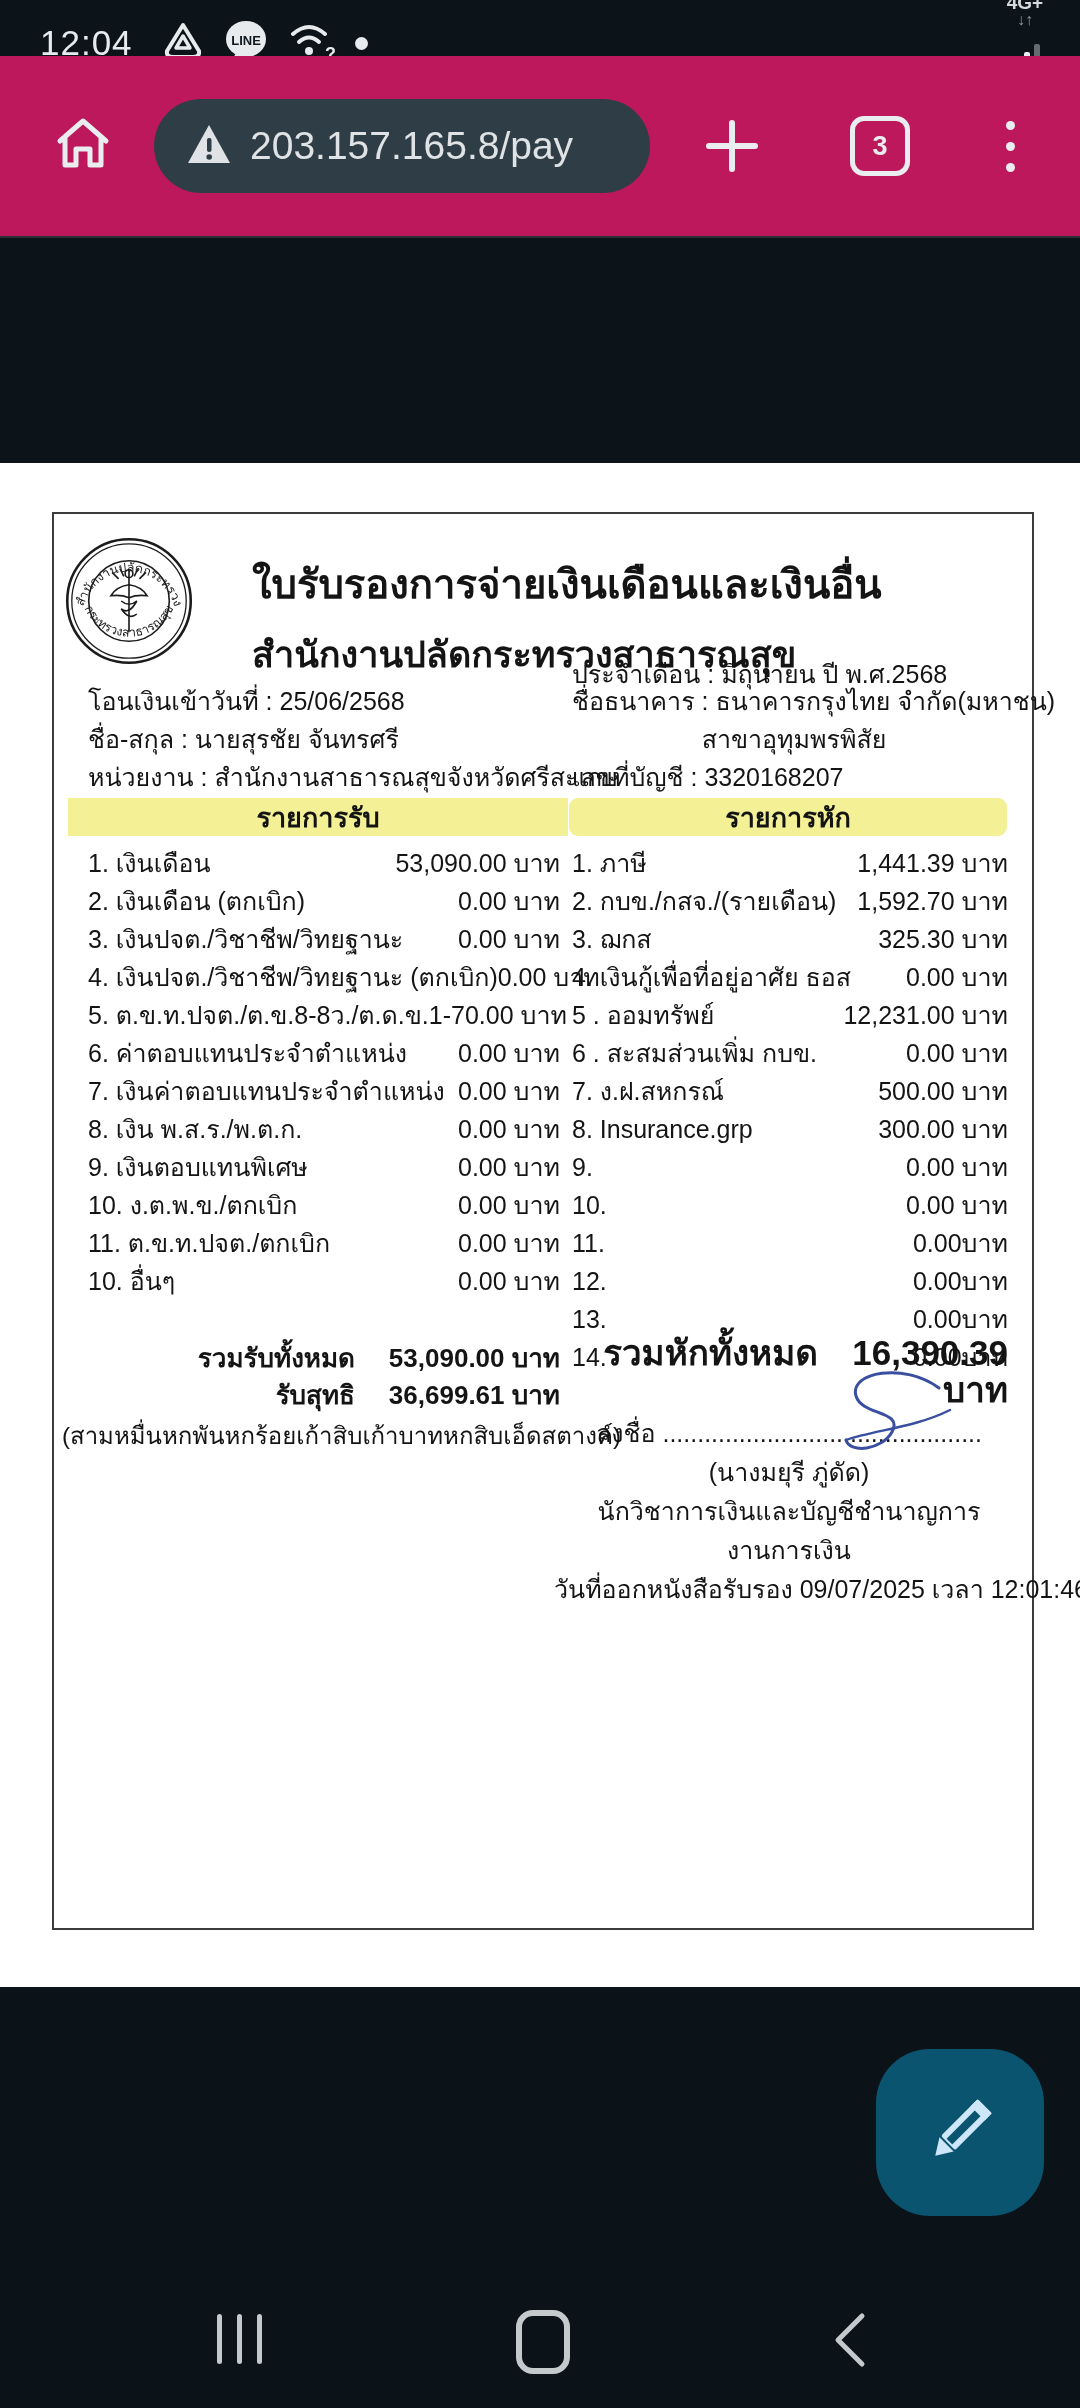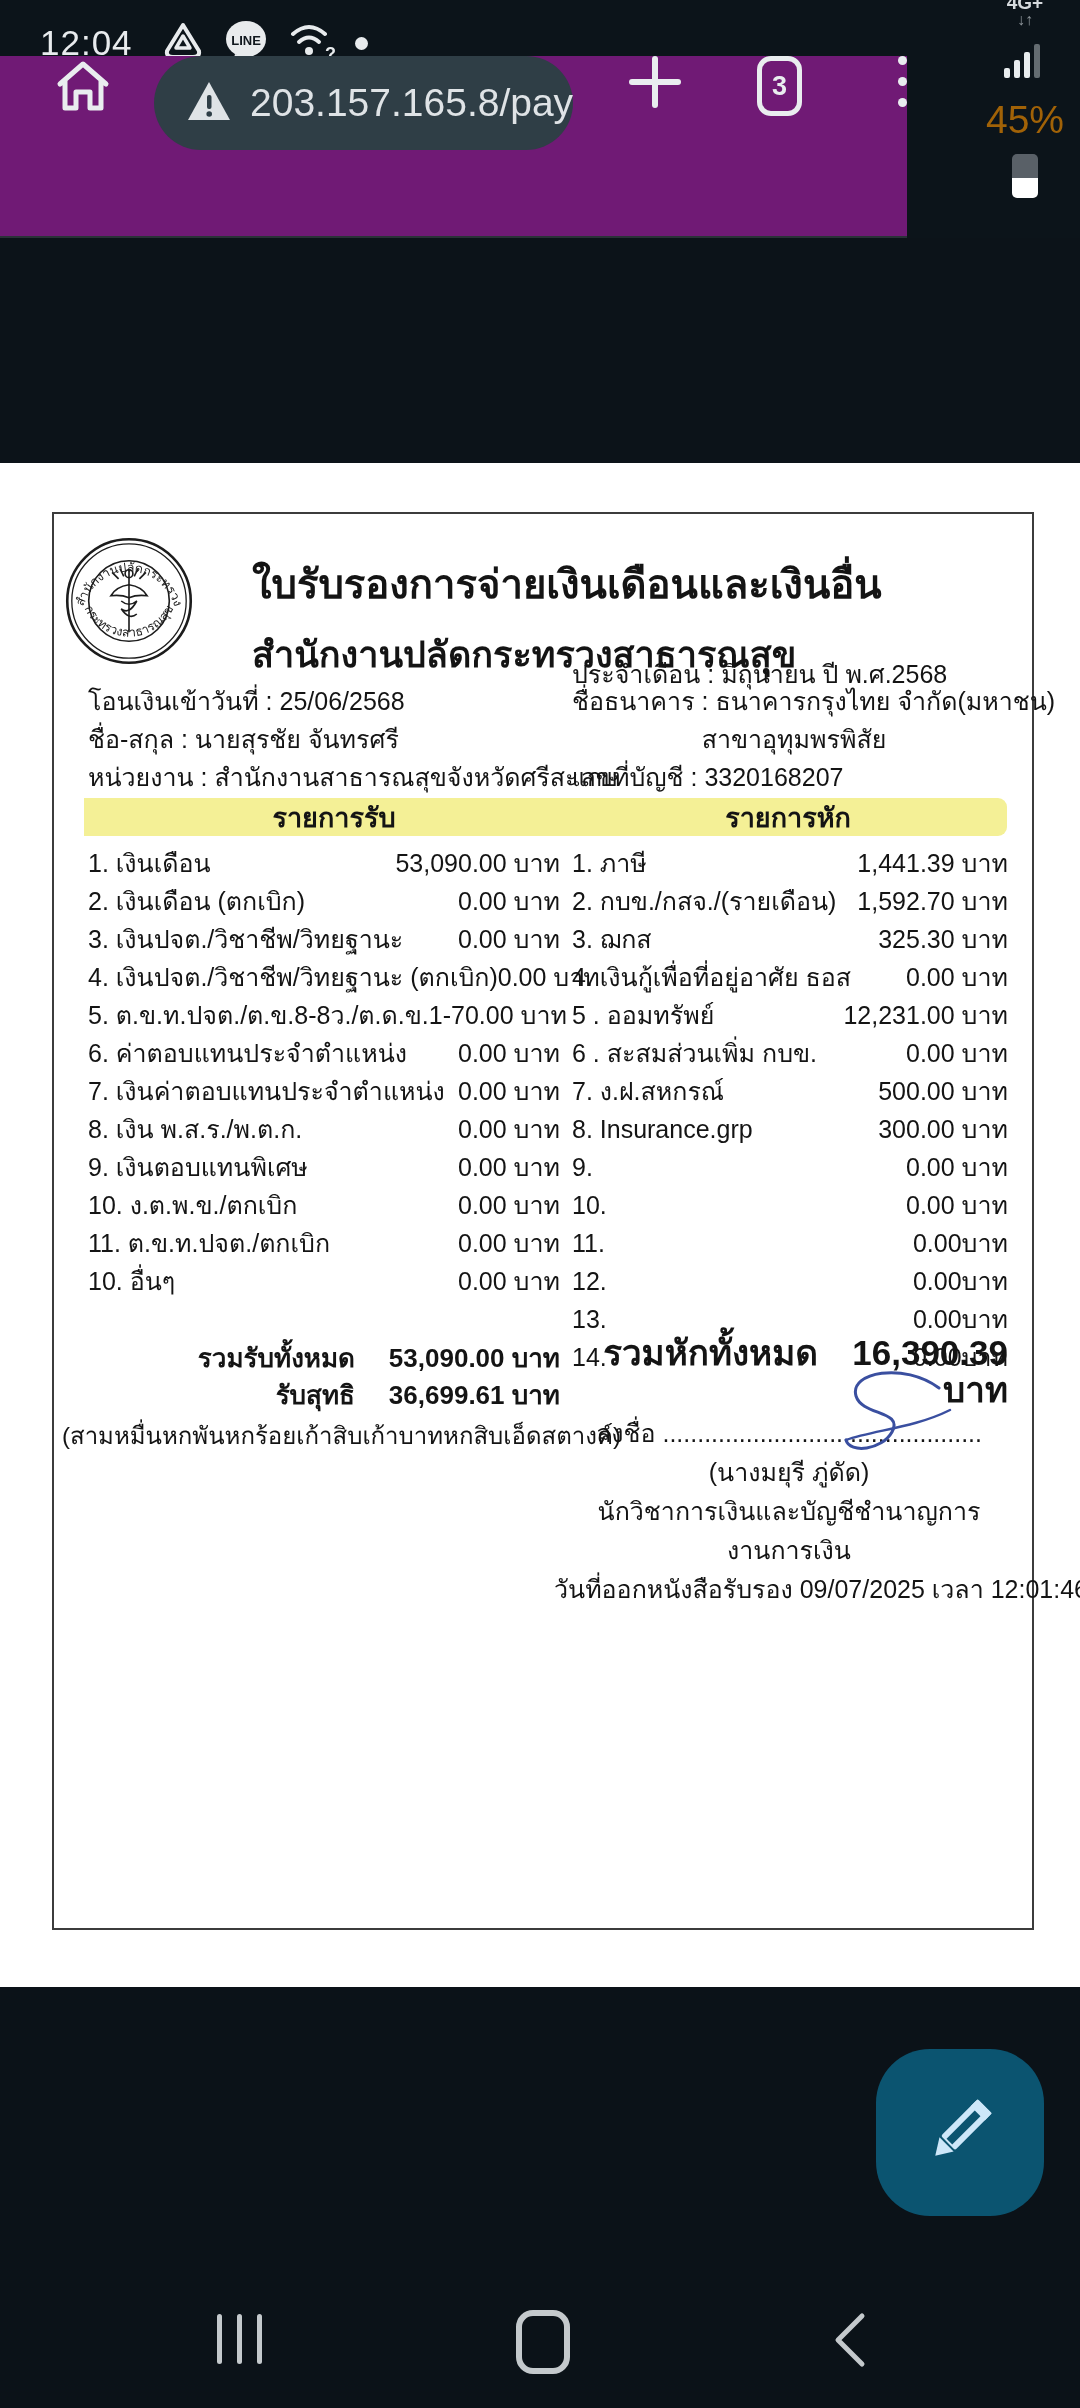--- a/index.html
+++ b/index.html
@@ -12,22 +12,22 @@
   .sb-time{font-size:35px;font-weight:500;margin-left:40px;letter-spacing:1px;}
   .sb-left-icons{display:flex;align-items:center;gap:18px;margin-left:28px;}
   .sb-right{margin-left:auto;display:flex;align-items:center;gap:12px;margin-right:16px;flex-direction:column;}
   .sb-small{font-size:16px;line-height:17px;color:#d6dadd;text-align:center;font-weight:700;}
   .sb-pct{font-size:39px;color:#a16207;}
   .battery{width:26px;height:44px;border-radius:5px;overflow:hidden;position:relative;
            background:linear-gradient(to top,#ffffff 45%,#596067 45%);}
   .notifdot{width:13px;height:13px;border-radius:50%;background:#e8ebed;}
 
   
-  .toolbar{position:absolute;left:0;top:56px;width:907px;height:180px;
-           border-bottom:2px solid #2a3238;display:flex;background:#701a75;}
+  .toolbar{position:absolute;left:0;top:56px;width:1080px;height:180px;
+           border-bottom:2px solid #2a3238;display:flex;align-items:center;background:#be185d;}
   .home-ic{margin-left:52px;}
   .urlpill{margin-left:40px;width:496px;height:94px;border-radius:47px;background:#2f3e46;
            display:flex;align-items:center;}
   .warn-ic{margin-left:32px;}
   .urltext{font-size:39px;color:#dfe3e6;margin-left:18px;white-space:nowrap;}
   .plus-ic{margin-left:56px;position:relative;width:52px;height:52px;}
   .plus-ic:before,.plus-ic:after{content:"";position:absolute;background:#e9edef;}
   .plus-ic:before{left:23px;top:0;width:6px;height:52px;border-radius:3px;}
   .plus-ic:after{left:0;top:23px;width:52px;height:6px;border-radius:3px;}
   .tabbox{margin-left:92px;width:50px;height:50px;border:5px solid #e9edef;border-radius:14px;
@@ -49,21 +49,21 @@
   .doc-subtitle{position:absolute;left:198px;top:112px;font-size:36px;font-weight:700;white-space:nowrap;}
   .period{position:absolute;left:518px;top:140px;font-size:25px;}
   .info-left{position:absolute;left:34px;top:168px;width:470px;}
   .info-left div{height:38px;line-height:38px;white-space:nowrap;}
   .info-right{position:absolute;left:518px;top:168px;width:444px;}
   .info-right div{height:38px;line-height:38px;white-space:nowrap;}
   .info-right .centered{text-align:center;}
   .band{position:absolute;top:284px;height:38px;background:#f4f096;
         display:flex;align-items:center;justify-content:center;
         font-size:27px;font-weight:700;}
-  .band-left{left:30px;width:500px;}
+  .band-left{left:14px;width:500px;}
   .band-right{left:515px;width:438px;border-radius:9px;}
   .tcol{position:absolute;top:330px;}
   .tcol-left{left:34px;width:472px;}
   .tcol-right{left:518px;width:436px;}
   .trow{display:flex;justify-content:space-between;height:38px;line-height:38px;font-size:25px;}
   .trow .tlabel{white-space:nowrap;}
   .trow .tval{white-space:nowrap;}
   .left-totals{position:absolute;left:34px;top:826px;width:472px;font-weight:700;}
   .totrow{display:flex;justify-content:flex-end;height:37px;line-height:37px;font-size:26px;}
   .totrow .totval{width:205px;text-align:right;}

